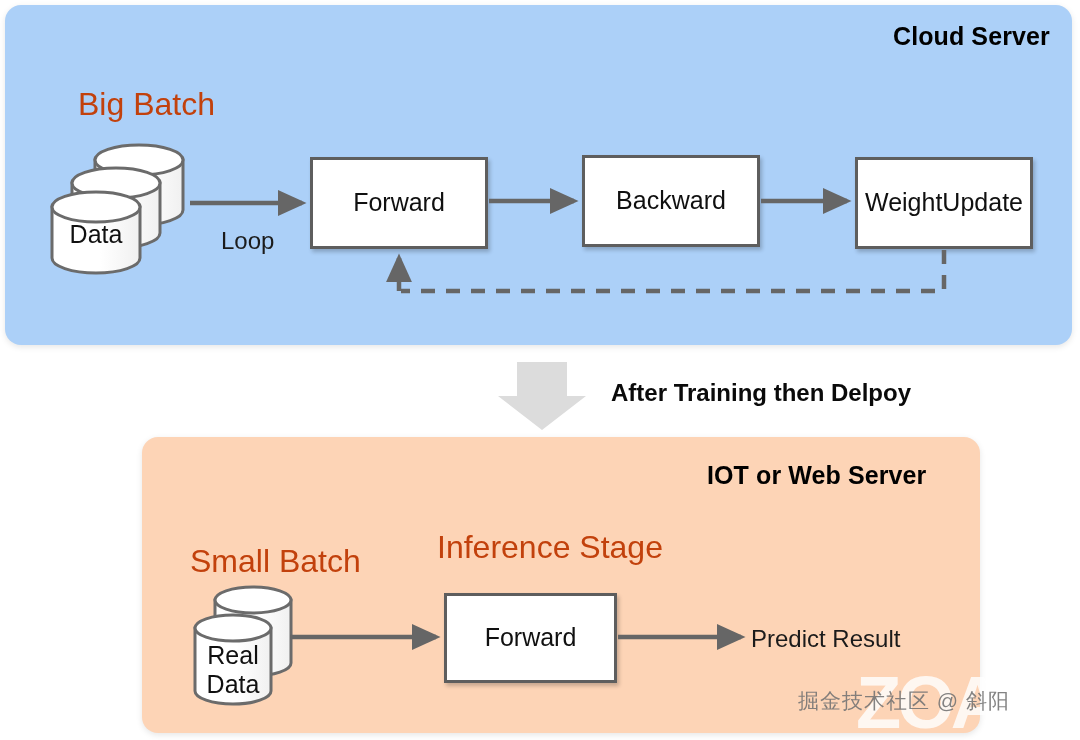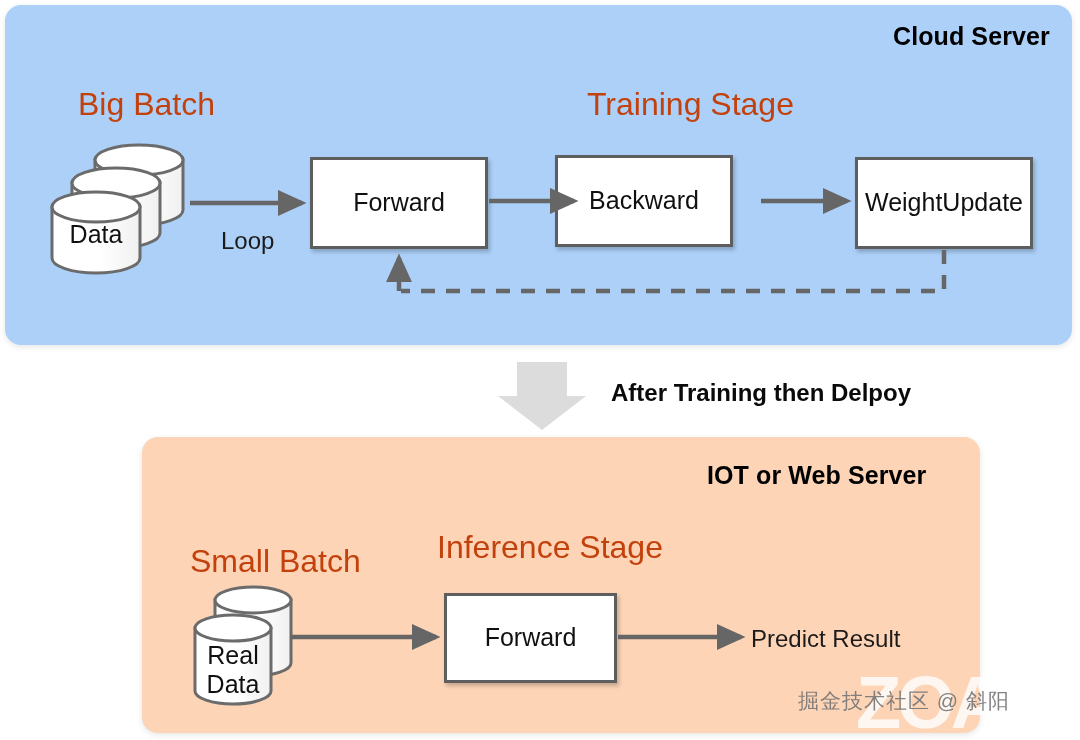--- a/index.html
+++ b/index.html
@@ -128,29 +128,28 @@
 <body>
 
 <div id="stage">
 
   <div class="panel" id="cloud-panel"></div>
 
   <div class="panel-title" style="left:893px; top:22px;">Cloud Server</div>
 
   <div class="stage-label" style="left:78px; top:86px;">Big Batch</div>
 
-  <div class="stage-label" style="left:587px; top:86px;">Training Stage</div>
 
   <div class="free-label" style="left:221px; top:227px;">Loop</div>
 
   <div class="proc-box" id="box-forward" style="left:310px; top:157px; width:178px; height:92px;">
     <span>Forward</span>
   </div>
 
-  <div class="proc-box" id="box-backward" style="left:555px; top:155px; width:178px; height:92px;">
+  <div class="proc-box" id="box-backward" style="left:582px; top:155px; width:178px; height:92px;">
     <span>Backward</span>
   </div>
 
   <div class="proc-box" id="box-weight-update" style="left:855px; top:157px; width:178px; height:92px; flex-direction:row;">
     <span>Weight</span>
     <span>Update</span>
   </div>
 
   <div class="deploy-caption" style="left:611px; top:379px;">After Training then Delpoy</div>
 

